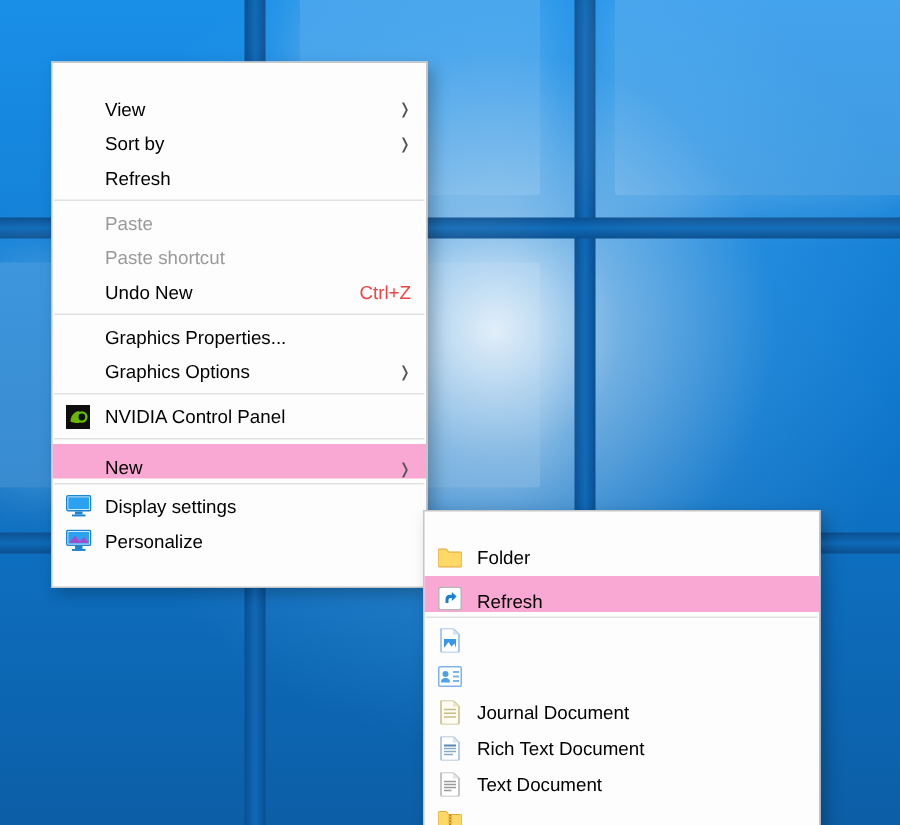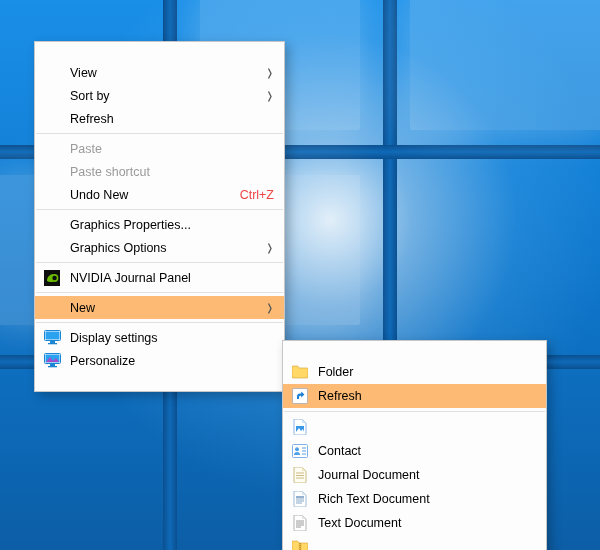--- a/index.html
+++ b/index.html
@@ -50,21 +50,22 @@
   }
   .context-menu .item {
     display: flex;
     align-items: center;
     height: 23px;
     padding: 0 10px 0 8px;
     position: relative;
     cursor: default;
   }
   .context-menu .item.sel {
-    background: #fdba74;
+    background: #f9a8d4;
+    align-items: flex-end;
   }
   .context-menu .item.disabled .label,
   .context-menu .item.disabled .hint,
   .context-menu .item.disabled .chev {
     color: #9a9a9a;
   }
   .context-menu .icon {
     width: 18px;
     height: 18px;
     flex: 0 0 18px;
@@ -163,21 +164,21 @@
   <div class="sep"></div>
 
   <div class="item">
     <span class="icon">
       <svg width="16" height="16" viewBox="0 0 16 16">
         <rect x="0" y="0" width="16" height="16" fill="#0e0e0e"></rect>
         <path d="M3 11 C3 6 7 4 9 4 C8 6 8 9 9 12 C7 12 4 12 3 11 Z" fill="#6ab900"></path>
         <circle cx="10.5" cy="8" r="3.1" fill="none" stroke="#6ab900" stroke-width="1.6"></circle>
       </svg>
     </span>
-    <span class="label">NVIDIA Journal Panel</span>
+    <span class="label">NVIDIA Control Panel</span>
   </div>
 
   <div class="sep"></div>
 
   <div class="item sel">
     <span class="icon"></span>
     <span class="label">New</span>
     <span class="chev">❭</span>
   </div>
 
@@ -246,21 +247,20 @@
     <span class="icon">
       <svg width="16" height="14" viewBox="0 0 16 14">
         <rect x="0.5" y="0.5" width="15" height="13" rx="1" fill="#ffffff" stroke="#7db3e8"></rect>
         <circle cx="5" cy="5.3" r="2" fill="#4da1e8"></circle>
         <path d="M2 11 Q2 8 5 8 Q8 8 8 11 Z" fill="#4da1e8"></path>
         <line x1="10" y1="4" x2="14" y2="4" stroke="#7db3e8" stroke-width="1.3"></line>
         <line x1="10" y1="7" x2="14" y2="7" stroke="#7db3e8" stroke-width="1.3"></line>
         <line x1="10" y1="10" x2="14" y2="10" stroke="#7db3e8" stroke-width="1.3"></line>
       </svg>
     </span>
-    <span class="label">Contact</span>
   </div>
 
   <div class="item">
     <span class="icon">
       <svg width="14" height="16" viewBox="0 0 14 16">
         <path d="M1 0 L9 0 L13 4 L13 15 Q13 16 12 16 L2 16 Q1 16 1 15 Z" fill="#fffdf2" stroke="#c8bb84"></path>
         <path d="M9 0 L9 4 L13 4 Z" fill="#efe6c2"></path>
         <line x1="3" y1="6" x2="11" y2="6" stroke="#c8bb84"></line>
         <line x1="3" y1="8.5" x2="11" y2="8.5" stroke="#c8bb84"></line>
         <line x1="3" y1="11" x2="11" y2="11" stroke="#c8bb84"></line>

